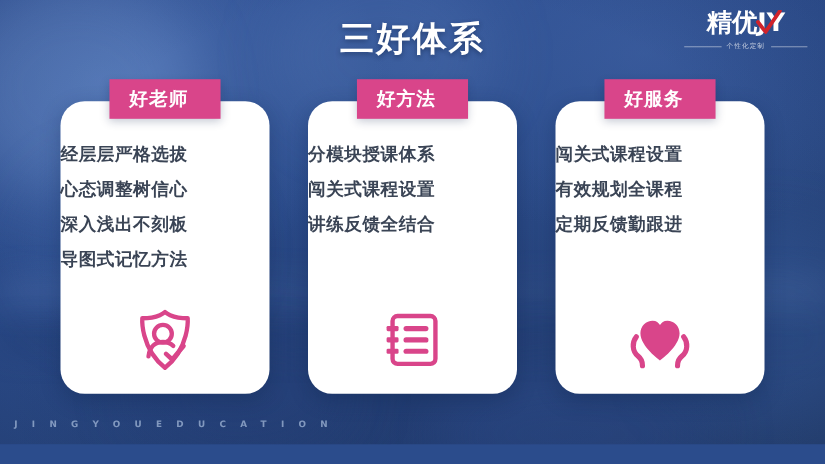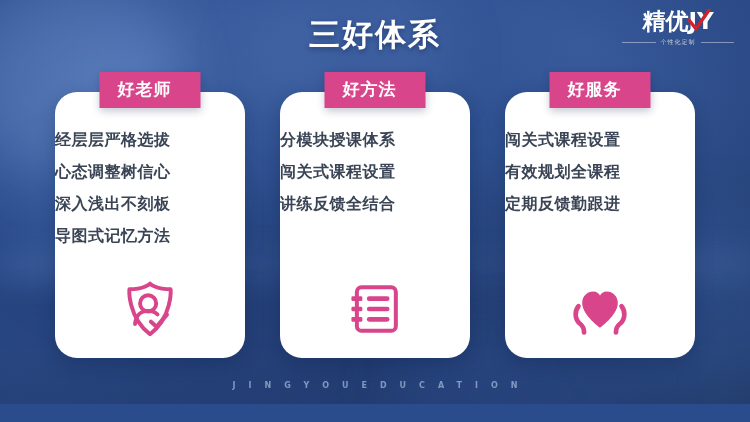--- a/index.html
+++ b/index.html
@@ -100,21 +100,21 @@
   }
   .card-line:last-child{margin-bottom:0;}
 
   .card-icon{
     position:absolute;left:50%;transform:translateX(-50%);bottom:18px;
     width:62px;height:62px;display:flex;align-items:center;justify-content:center;
   }
 
   
   .footer{
-    position:absolute;left:0;right:0;bottom:14px;text-align:center;
+    position:absolute;left:0;right:0;bottom:14px;text-align:left;
     color:rgba(188,206,234,0.62);font-size:8px;letter-spacing:13px;
     font-weight:bold;white-space:nowrap;text-indent:13px;
   }
 </style>
 </head>
 <body>
 
 <div class="slide">
 
   <div class="bg-layer bg-base"></div>

